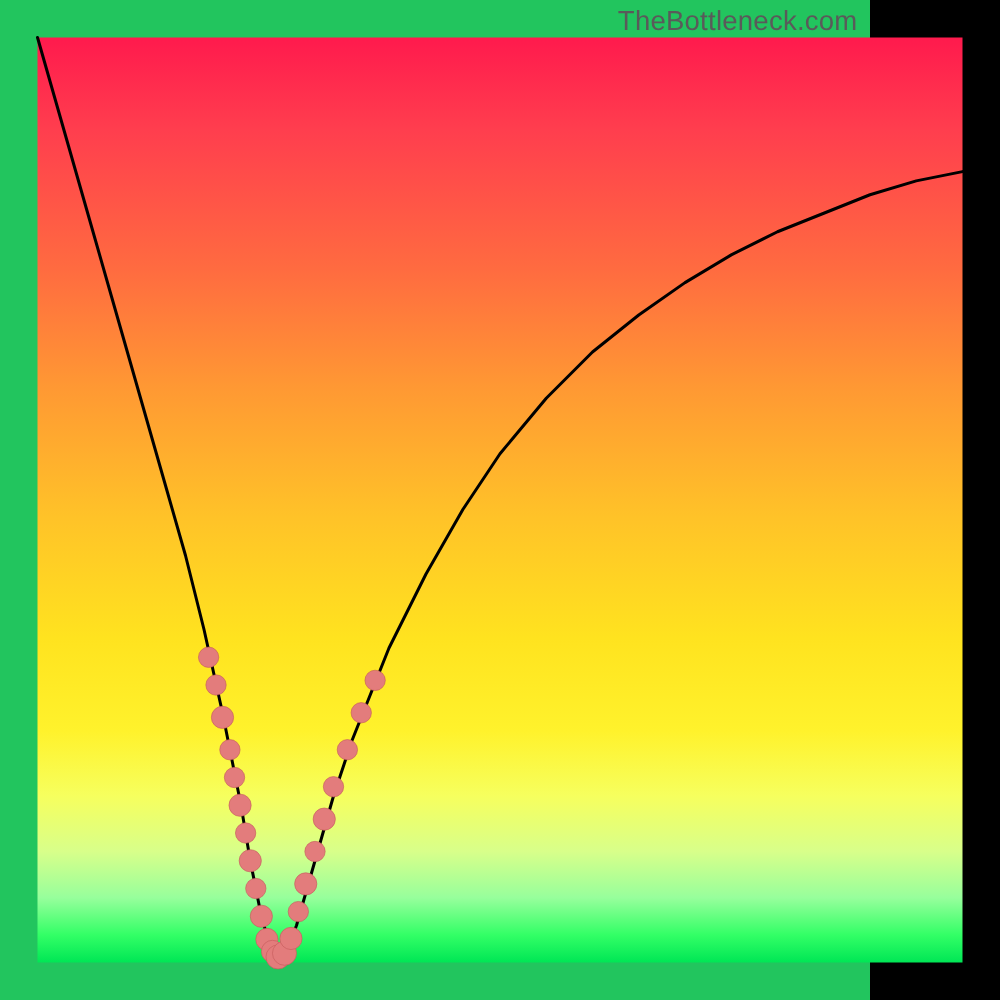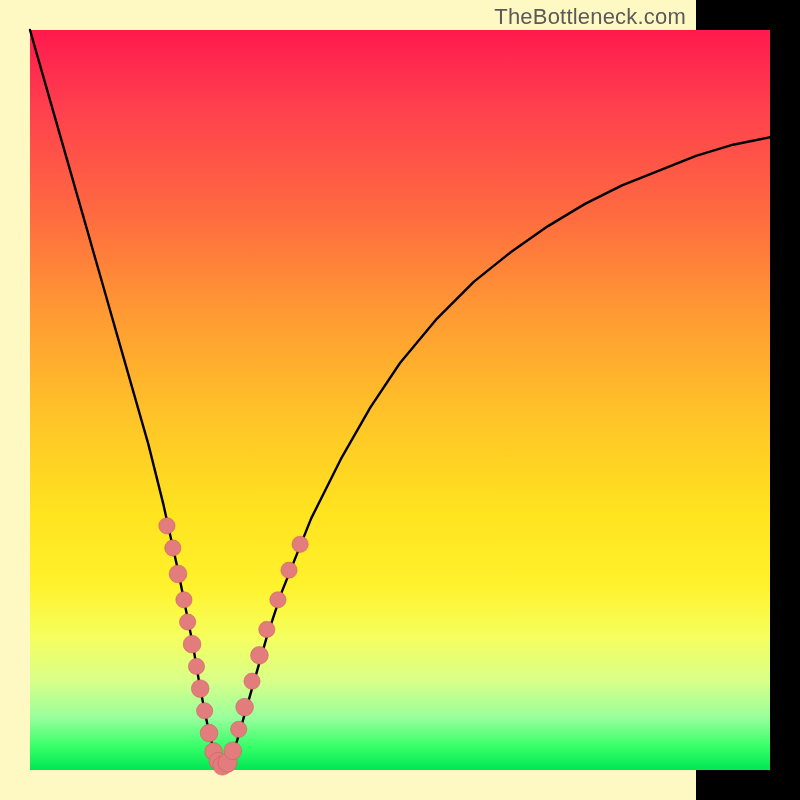--- a/index.html
+++ b/index.html
@@ -8,21 +8,21 @@
     width: 800px;
     height: 800px;
     overflow: hidden;
     background: #000;
     font-family: Arial, Helvetica, sans-serif;
   }
   .stage {
     position: relative;
     width: 696px;
     height: 800px;
-    background: #fef9c3;
+    background: #22c55e;
   }
   .plot-area {
     position: absolute;
     left: 30px;
     top: 30px;
     width: 740px;
     height: 740px;
     background: linear-gradient(
       to bottom,
       #ff1a4d 0%,

